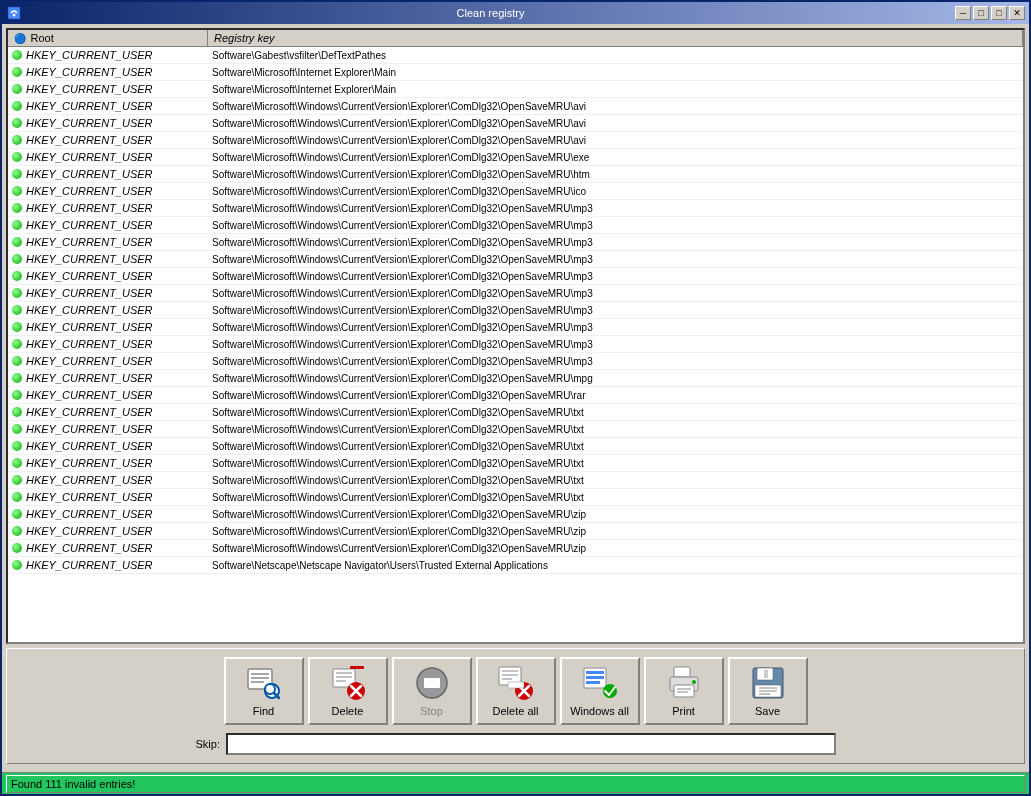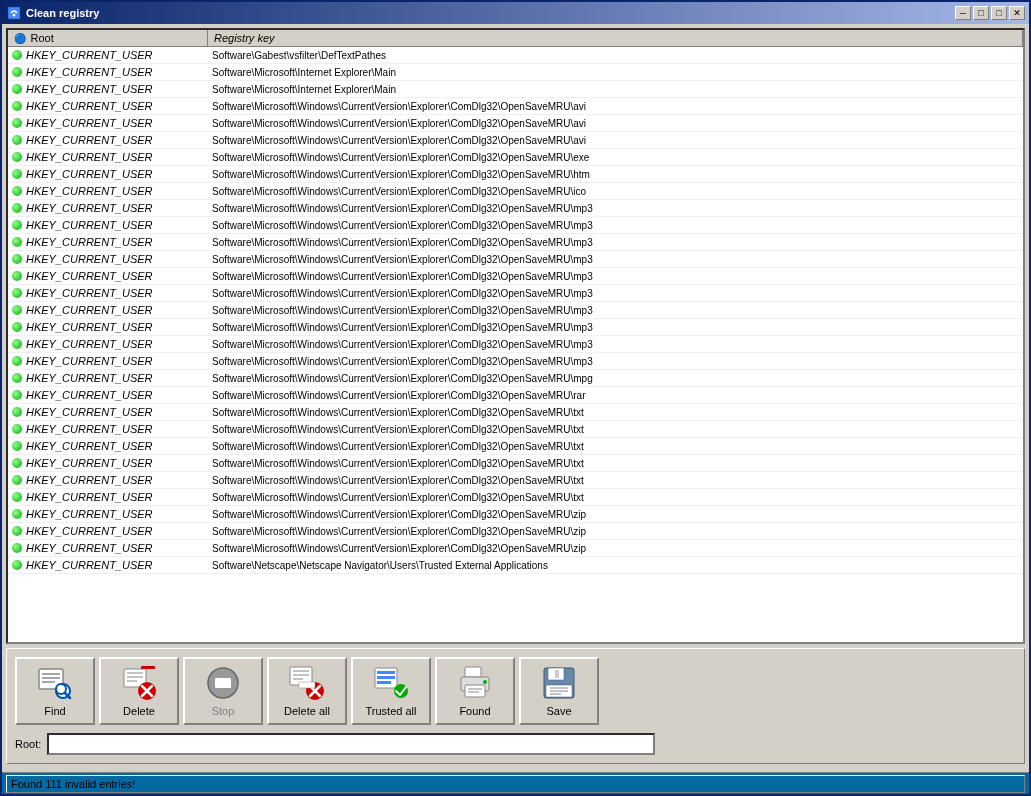--- a/index.html
+++ b/index.html
@@ -42,21 +42,22 @@
     }
 
     .title-bar-icon svg {
       width: 14px;
       height: 14px;
     }
 
     .title-text {
       flex: 1;
       font-size: 11px;
-      font-weight: bold;
+      font-weight: normal;
+      text-align: center;
     }
 
     .title-buttons {
       display: flex;
       gap: 2px;
     }
 
     .title-btn {
       width: 16px;
       height: 14px;
@@ -162,20 +163,21 @@
 
     
     .buttons-panel {
       background: #d4d0c8;
       border: 1px solid #808080;
       border-top-color: #fff;
       border-left-color: #fff;
       padding: 8px;
       display: flex;
       flex-direction: column;
+      align-items: center;
       flex-shrink: 0;
       margin-bottom: 4px;
     }
 
     .buttons-row {
       display: flex;
       gap: 4px;
       margin-bottom: 8px;
     }
 
@@ -229,21 +231,21 @@
       height: 22px;
       border: 2px inset #808080;
       background: white;
       font-size: 11px;
       padding: 0 2px;
     }
 
     
     .status-bar {
       height: 22px;
-      background: #0369a1;
+      background: #22c55e;
       border-top: 1px solid #808080;
       display: flex;
       align-items: center;
       padding: 0 4px;
       flex-shrink: 0;
       font-size: 11px;
     }
 
     .status-panel {
       border: 1px solid #808080;
@@ -573,35 +575,35 @@
           <div class="btn-icon">
             <svg width="36" height="36" viewBox="0 0 36 36">
               <rect x="2" y="3" width="22" height="20" rx="1" fill="white" stroke="#888" stroke-width="1"></rect>
               <rect x="4" y="6" width="18" height="3" fill="#4488ff"></rect>
               <rect x="4" y="11" width="18" height="3" fill="#4488ff"></rect>
               <rect x="4" y="16" width="14" height="3" fill="#4488ff"></rect>
               <circle cx="28" cy="26" r="7" fill="#00aa00"></circle>
               <path d="M23 26 L27 30 L33 22" stroke="white" stroke-width="2" fill="none" stroke-linecap="round" stroke-linejoin="round"></path>
             </svg>
           </div>
-          <span class="btn-label">Trusted all</span>
+          <span class="btn-label">Windows all</span>
         </button>
 
         <button class="action-btn">
           <div class="btn-icon">
             <svg width="36" height="36" viewBox="0 0 36 36">
               <rect x="8" y="2" width="16" height="10" rx="1" fill="white" stroke="#888" stroke-width="1"></rect>
               <rect x="4" y="12" width="28" height="14" rx="2" fill="#dddddd" stroke="#888" stroke-width="1"></rect>
               <rect x="8" y="20" width="20" height="12" rx="1" fill="white" stroke="#888" stroke-width="1"></rect>
               <circle cx="28" cy="17" r="2" fill="#00aa00"></circle>
               <line x1="11" y1="24" x2="25" y2="24" stroke="#888" stroke-width="1"></line>
               <line x1="11" y1="27" x2="22" y2="27" stroke="#888" stroke-width="1"></line>
             </svg>
           </div>
-          <span class="btn-label">Found</span>
+          <span class="btn-label">Print</span>
         </button>
 
         <button class="action-btn">
           <div class="btn-icon">
             <svg width="36" height="36" viewBox="0 0 36 36">
               <rect x="3" y="3" width="30" height="30" rx="2" fill="#6688aa" stroke="#445566" stroke-width="1"></rect>
               <rect x="7" y="3" width="16" height="12" rx="1" fill="white" stroke="#445566" stroke-width="0.5"></rect>
               <rect x="14" y="5" width="4" height="8" fill="#cccccc"></rect>
               <rect x="5" y="20" width="26" height="12" rx="1" fill="white" stroke="#445566" stroke-width="0.5"></rect>
               <line x1="9" y1="23" x2="27" y2="23" stroke="#888" stroke-width="1"></line>
@@ -609,21 +611,21 @@
               <line x1="9" y1="29" x2="20" y2="29" stroke="#888" stroke-width="1"></line>
             </svg>
           </div>
           <span class="btn-label">Save</span>
         </button>
 
 
       </div>
 
       <div class="skip-row">
-        <span class="skip-label">Root:</span>
+        <span class="skip-label">Skip:</span>
         <input class="skip-input" type="text" value="" style="">
       </div>
     </div>
 
   </div>
 
   <div class="status-bar">
     <div class="status-panel">
       <span>Found 111 invalid entries!</span>
     </div>

